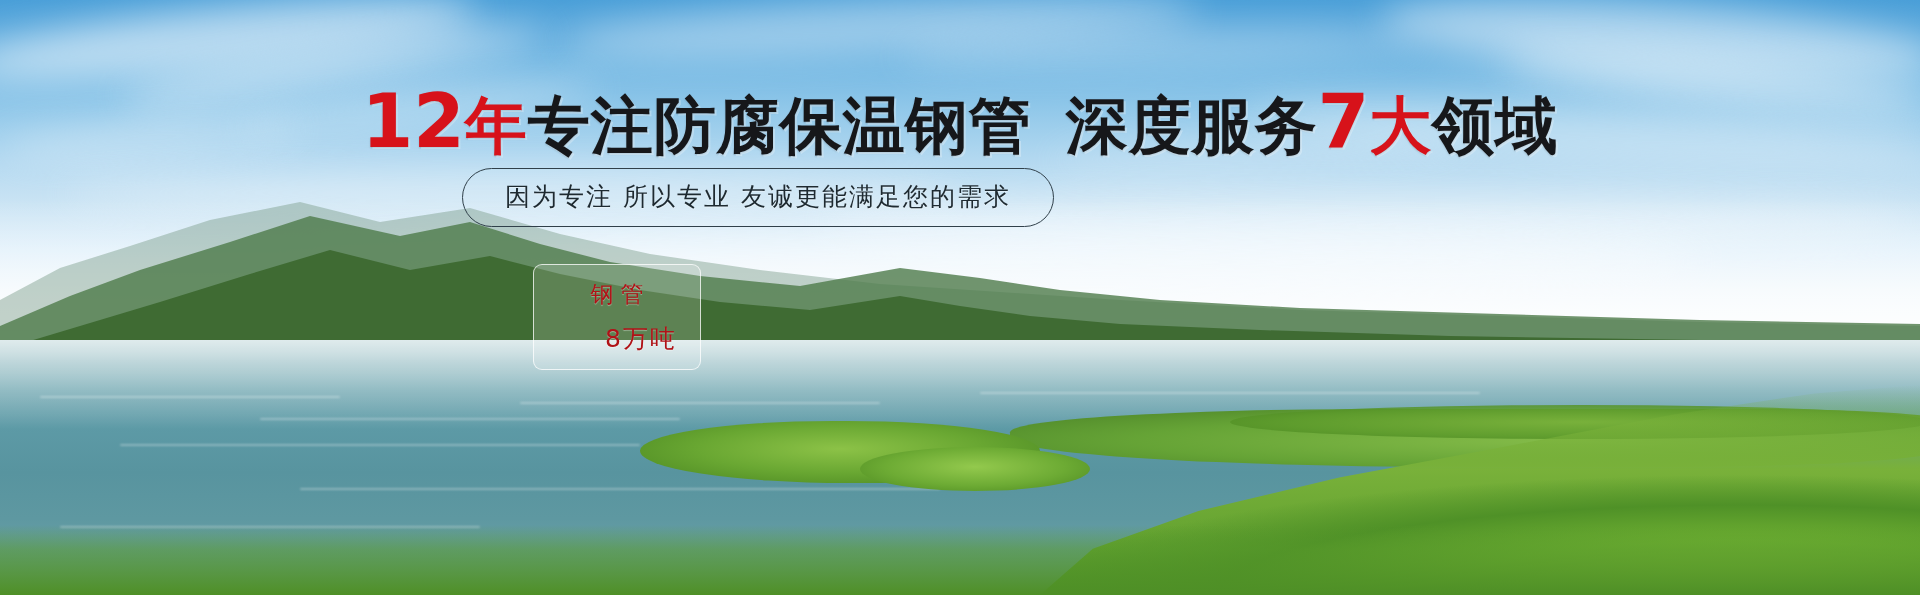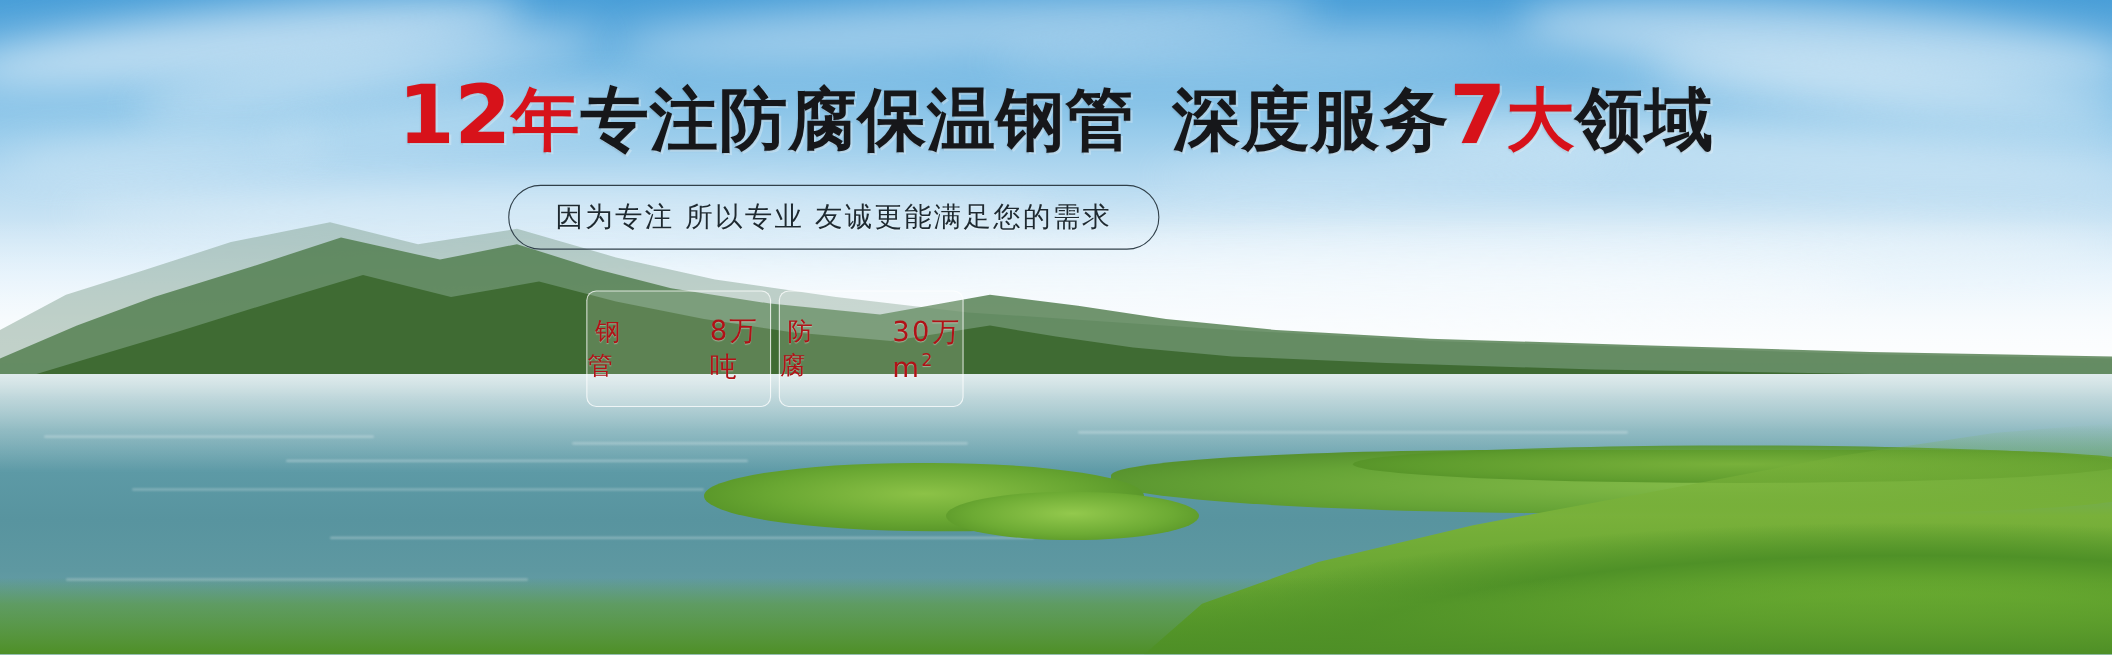--- a/index.html
+++ b/index.html
@@ -97,21 +97,21 @@
   .shore-left{
     position:absolute;left:0;top:268px;width:760px;height:86px;
     background:linear-gradient(to bottom,#55803c 0%,#446c31 60%,#3a5d2a 100%);
     clip-path:polygon(0% 18%, 10% 10%, 22% 22%, 38% 14%, 54% 28%, 70% 36%, 86% 52%, 100% 64%, 100% 100%, 0% 100%);
   }
 
   
   .content{position:absolute;left:0;top:0;width:1920px;height:595px;}
 
   .headline{
-    position:absolute;left:0;top:68px;width:1920px;
+    position:absolute;left:0;top:84px;width:1920px;
     text-align:center;white-space:nowrap;
     font-size:62px;font-weight:bold;line-height:1;
     letter-spacing:1px;
     font-family:"DejaVu Sans","Liberation Sans",sans-serif;
   }
   .headline .blk{
     color:#16171a;
     text-shadow:2px 2px 0 rgba(255,255,255,.30), 0 1px 2px rgba(0,0,0,.18);
   }
   .headline .red{
@@ -140,21 +140,21 @@
   
   .cards{
     position:absolute;left:533px;top:264px;
     display:flex;gap:7px;
   }
   .card{
     width:166px;height:104px;
     border:1.5px solid rgba(255,255,255,.75);
     border-radius:9px;
     background:rgba(255,255,255,.16);
-    display:flex;flex-direction:row;
+    display:flex;flex-direction:column;
     align-items:center;justify-content:center;
     gap:12px;
   }
   .card-title{
     color:#b01217;font-size:23px;letter-spacing:7px;
     text-indent:7px;font-weight:normal;
     font-family:"DejaVu Sans","Liberation Sans",sans-serif;
     text-shadow:0 1px 1px rgba(255,255,255,.4);
   }
   .card-value{
@@ -239,23 +239,17 @@
 
     <div class="cards">
 
       <div class="card">
         <div class="card-title">钢管</div>
         <div class="card-value">
           <span>8万吨</span>
         </div>
       </div>
 
-      <div class="card">
-        <div class="card-title">防腐</div>
-        <div class="card-value">
-          <span>30万m</span><sup>2</sup>
-        </div>
-      </div>
 
 
     </div>
   </div>
 </div>
 
 </body></html>

